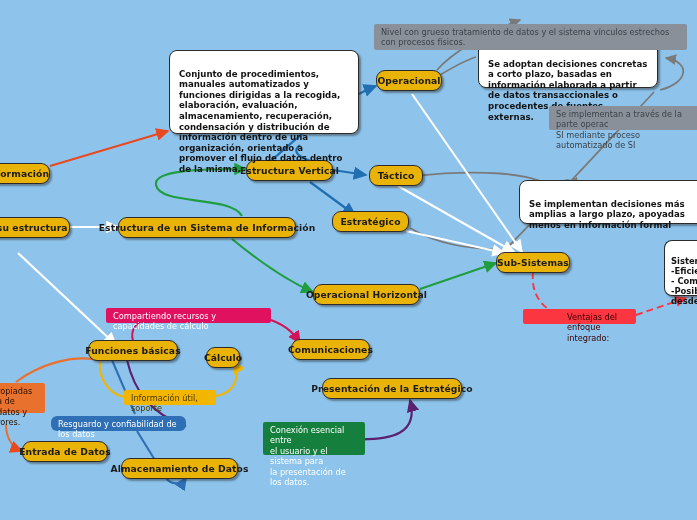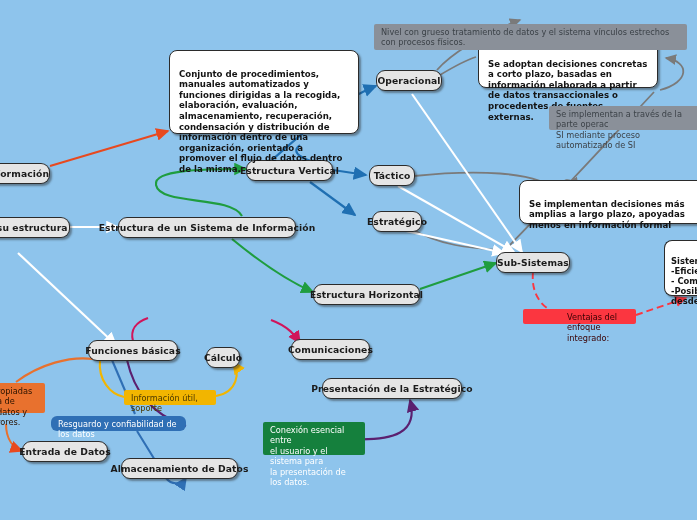--- a/index.html
+++ b/index.html
@@ -21,21 +21,21 @@
     left: 0; top: 0;
     width: 697px;
     height: 520px;
     pointer-events: none;
   }
 
   
   .node {
     position: absolute;
     box-sizing: border-box;
-    background: #e5e5e5;
+    background: #eab308;
     border: 1.6px solid #2b2b2b;
     border-radius: 9px;
     color: #1b1b1b;
     font-weight: bold;
     font-size: 9.2px;
     line-height: 11px;
     letter-spacing: .1px;
     display: flex;
     align-items: center;
     justify-content: center;
@@ -206,32 +206,32 @@
 
   <div class="node" style="left:118px; top:217px; width:178px; height:21px;">
     <span>Estructura de un Sistema de Información</span>
   </div>
 
   <div class="node" style="left:246px; top:160px; width:87px; height:21px;">
     <span>Estructura Vertical</span>
   </div>
 
   <div class="node" style="left:313px; top:284px; width:107px; height:21px;">
-    <span>Estructura Horizontal</span>
+    <span>Operacional Horizontal</span>
   </div>
 
   <div class="node" style="left:376px; top:70px; width:66px; height:21px;">
     <span>Operacional</span>
   </div>
 
-  <div class="node" style="left:369px; top:165px; width:46px; height:21px;">
+  <div class="node" style="left:369px; top:165px; width:54px; height:21px;">
     <span>Táctico</span>
   </div>
 
-  <div class="node" style="left:372px; top:211px; width:50px; height:21px;">
+  <div class="node" style="left:332px; top:211px; width:77px; height:21px;">
     <span>Estratégico</span>
   </div>
 
   <div class="node" style="left:496px; top:252px; width:74px; height:21px;">
     <span>Sub-Sistemas</span>
   </div>
 
   <div class="node" style="left:88px; top:340px; width:90px; height:21px;">
     <span>Funciones básicas</span>
   </div>
@@ -282,20 +282,23 @@
 
   <div class="tag grey clipR" style="left:549px; top:106px; width:148px; height:24px;">
     <span>Se implementan a través de la parte operac
 SI mediante proceso automatizado de SI</span>
   </div>
 
   <div class="tag red" style="left:523px; top:309px; width:113px; height:15px; justify-content:center;">
     <span>Ventajas del enfoque integrado:</span>
   </div>
 
+  <div class="tag magenta" style="left:106px; top:308px; width:165px; height:15px; justify-content:center;">
+    <span>Compartiendo recursos y capacidades de cálculo</span>
+  </div>
 
   <div class="tag amber" style="left:124px; top:390px; width:92px; height:15px; justify-content:center;">
     <span>Información útil, soporte</span>
   </div>
 
   <div class="tag blue" style="left:51px; top:416px; width:135px; height:15px; justify-content:center;">
     <span>Resguardo y confiabilidad de los datos</span>
   </div>
 
   <div class="tag purple" style="left:234px; top:422px; width:102px; height:33px;">

